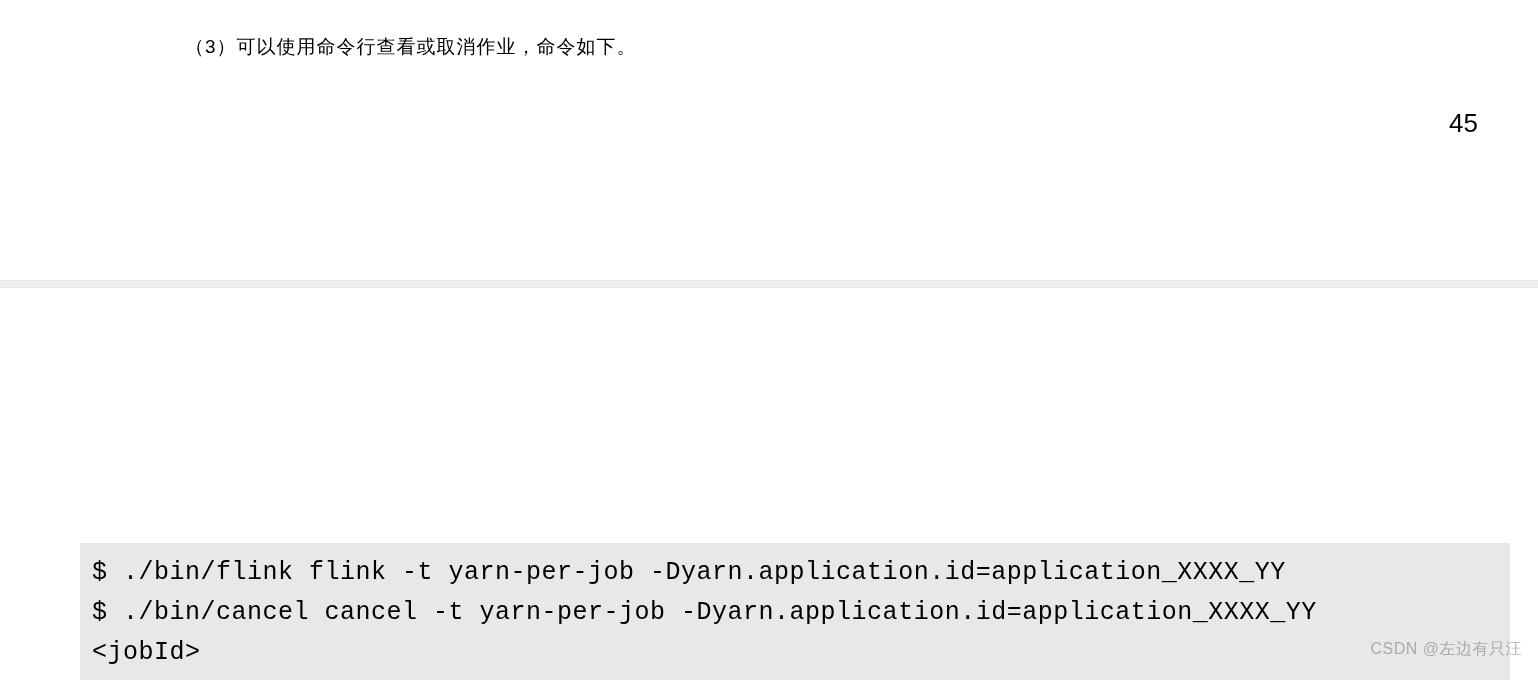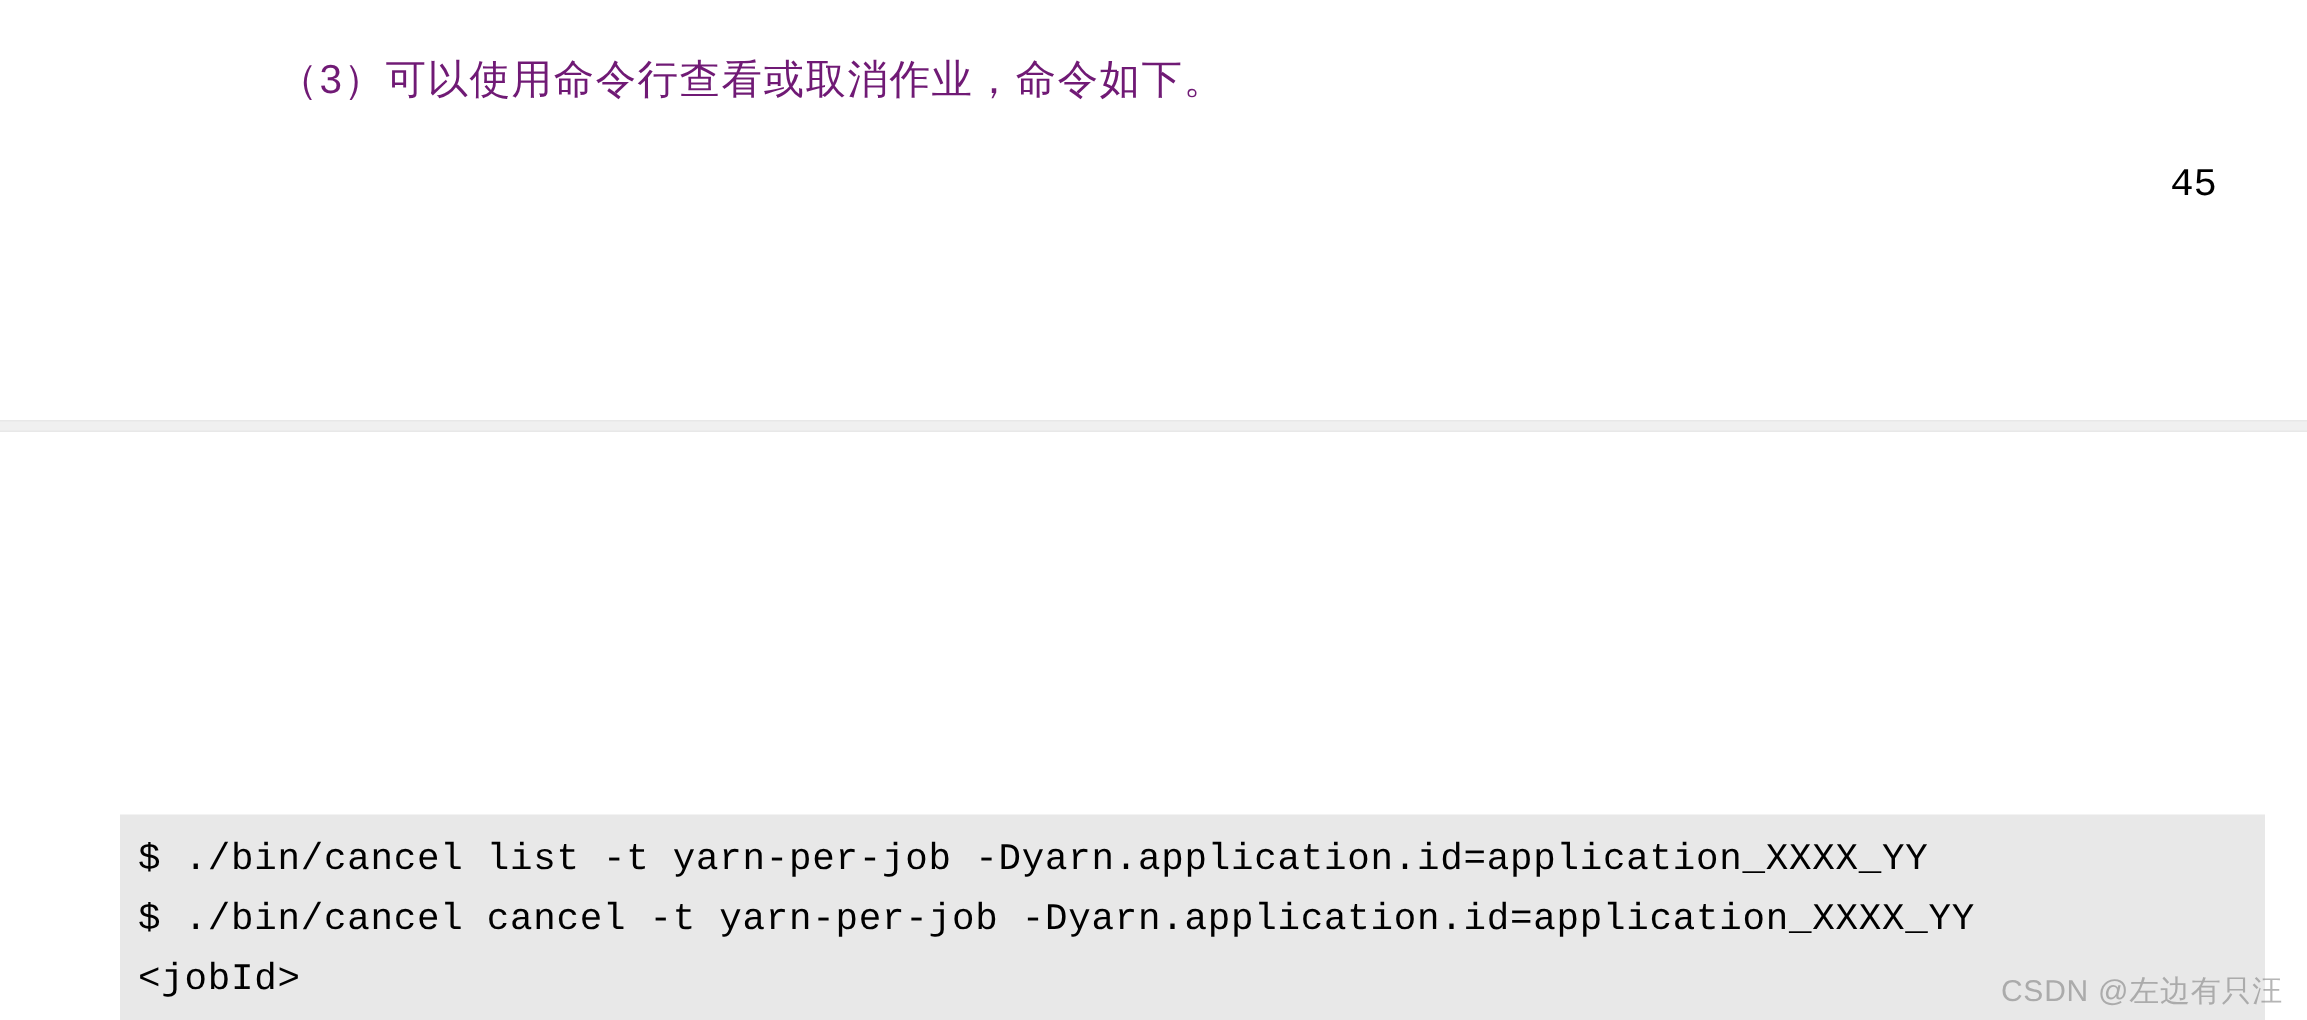--- a/index.html
+++ b/index.html
@@ -15,32 +15,32 @@
       position: relative;
     }
     .upper-section {
       padding-top: 32px;
       padding-left: 185px;
       padding-right: 80px;
       position: relative;
       height: 280px;
     }
     .body-text {
-      font-size: 27px;
-      color: #701a75;
+      font-size: 19px;
+      color: #000000;
       letter-spacing: 1px;
       line-height: 1.6;
     }
     .page-number {
       position: absolute;
       top: 108px;
       right: 60px;
       font-size: 26px;
       color: #000000;
-      font-family: Liberation Mono, monospace;
+      font-family: Liberation Sans, sans-serif;
     }
     .divider {
       width: 100%;
       height: 8px;
       background: #f0f0f0;
       border-top: 1px solid #e8e8e8;
       border-bottom: 1px solid #e8e8e8;
       margin-top: 0px;
     }
     .lower-section {
@@ -55,36 +55,36 @@
       font-size: 25px;
       color: #000000;
       line-height: 1.6;
       letter-spacing: 0.5px;
       white-space: pre;
       overflow: hidden;
     }
     .watermark {
       position: absolute;
       right: 16px;
-      bottom: 6px;
-      font-size: 20px;
+      bottom: 20px;
+      font-size: 16px;
       color: rgba(120, 120, 120, 0.55);
       font-family: "Microsoft YaHei", sans-serif;
       letter-spacing: 0.5px;
     }
   </style>
 </head>
 <body>
 
 <div class="upper-section">
   <p class="body-text">（3）可以使用命令行查看或取消作业，命令如下。</p>
   <div class="page-number">45</div>
 </div>
 
 <div class="divider"></div>
 
 <div class="lower-section">
-  <div class="code-block"><span>$ ./bin/cancel list -t yarn-per-job -Dyarn.application.id=application_XXXX_YY</span>
+  <div class="code-block"><span>$ ./bin/flink flink -t yarn-per-job -Dyarn.application.id=application_XXXX_YY</span>
 <span>$ ./bin/cancel cancel -t yarn-per-job -Dyarn.application.id=application_XXXX_YY</span>
 <span>&lt;jobId&gt;</span></div>
 </div>
 
 <div class="watermark">CSDN @左边有只汪</div>
 
 </body></html>

